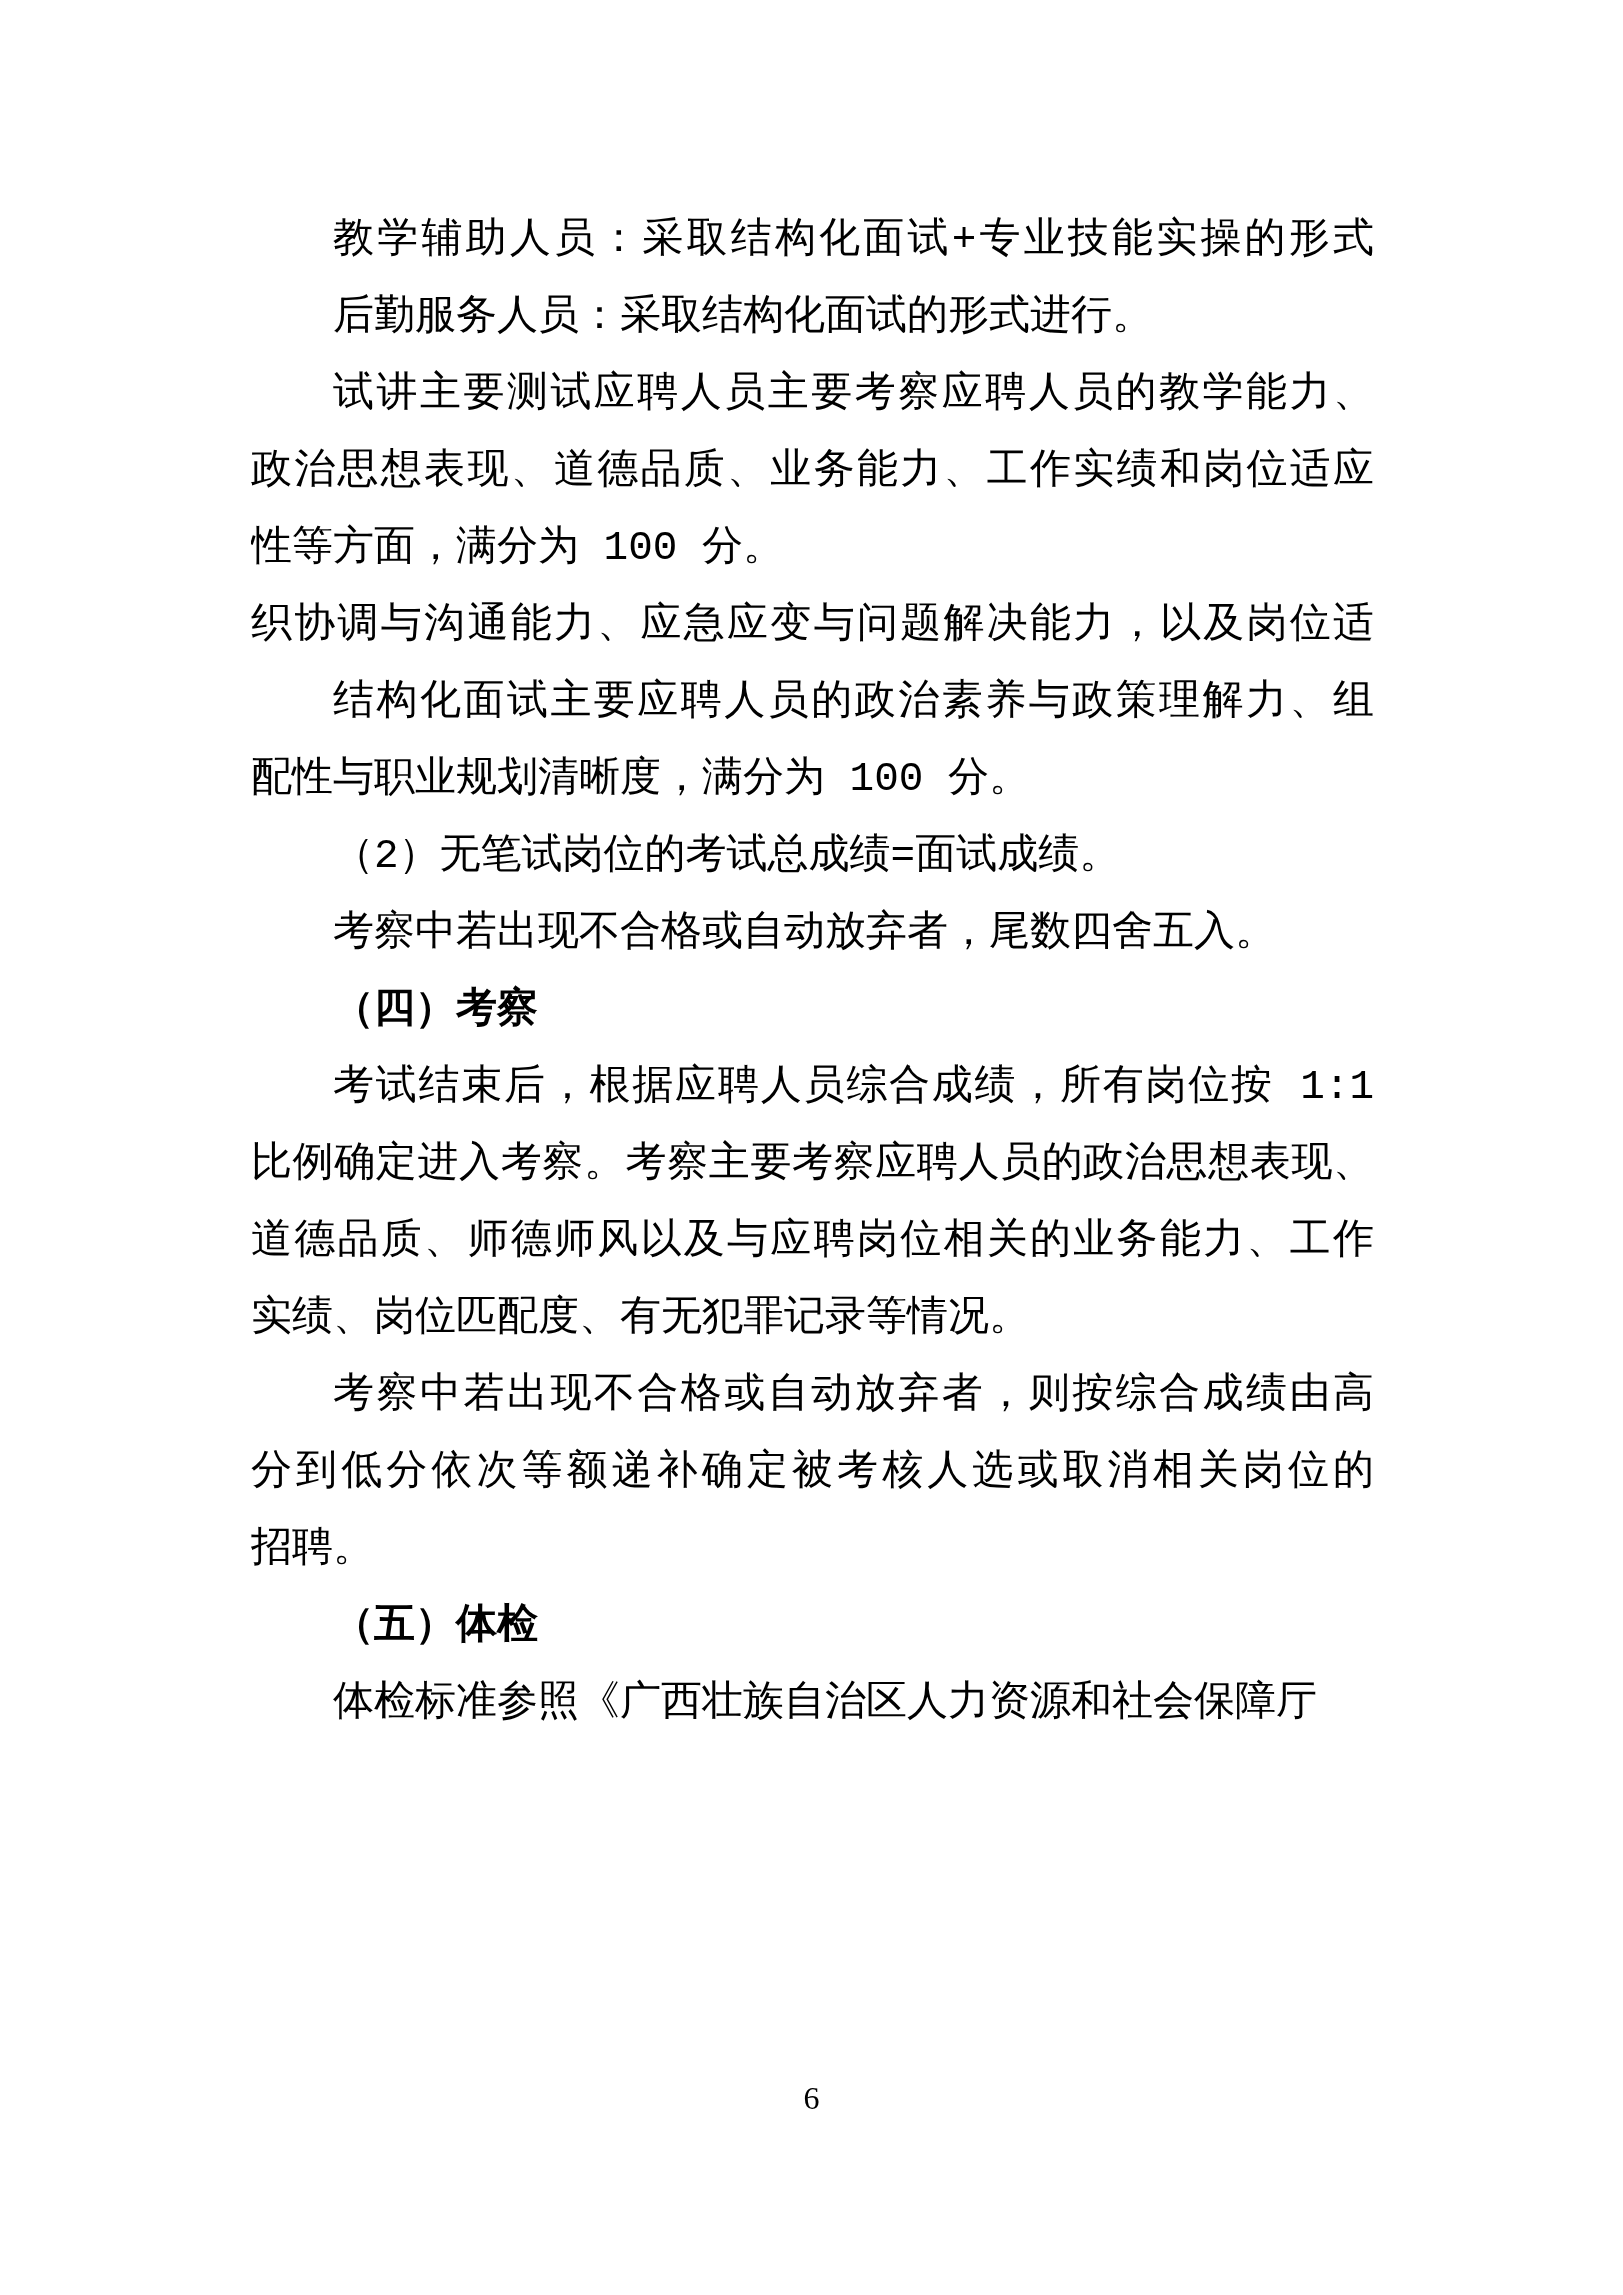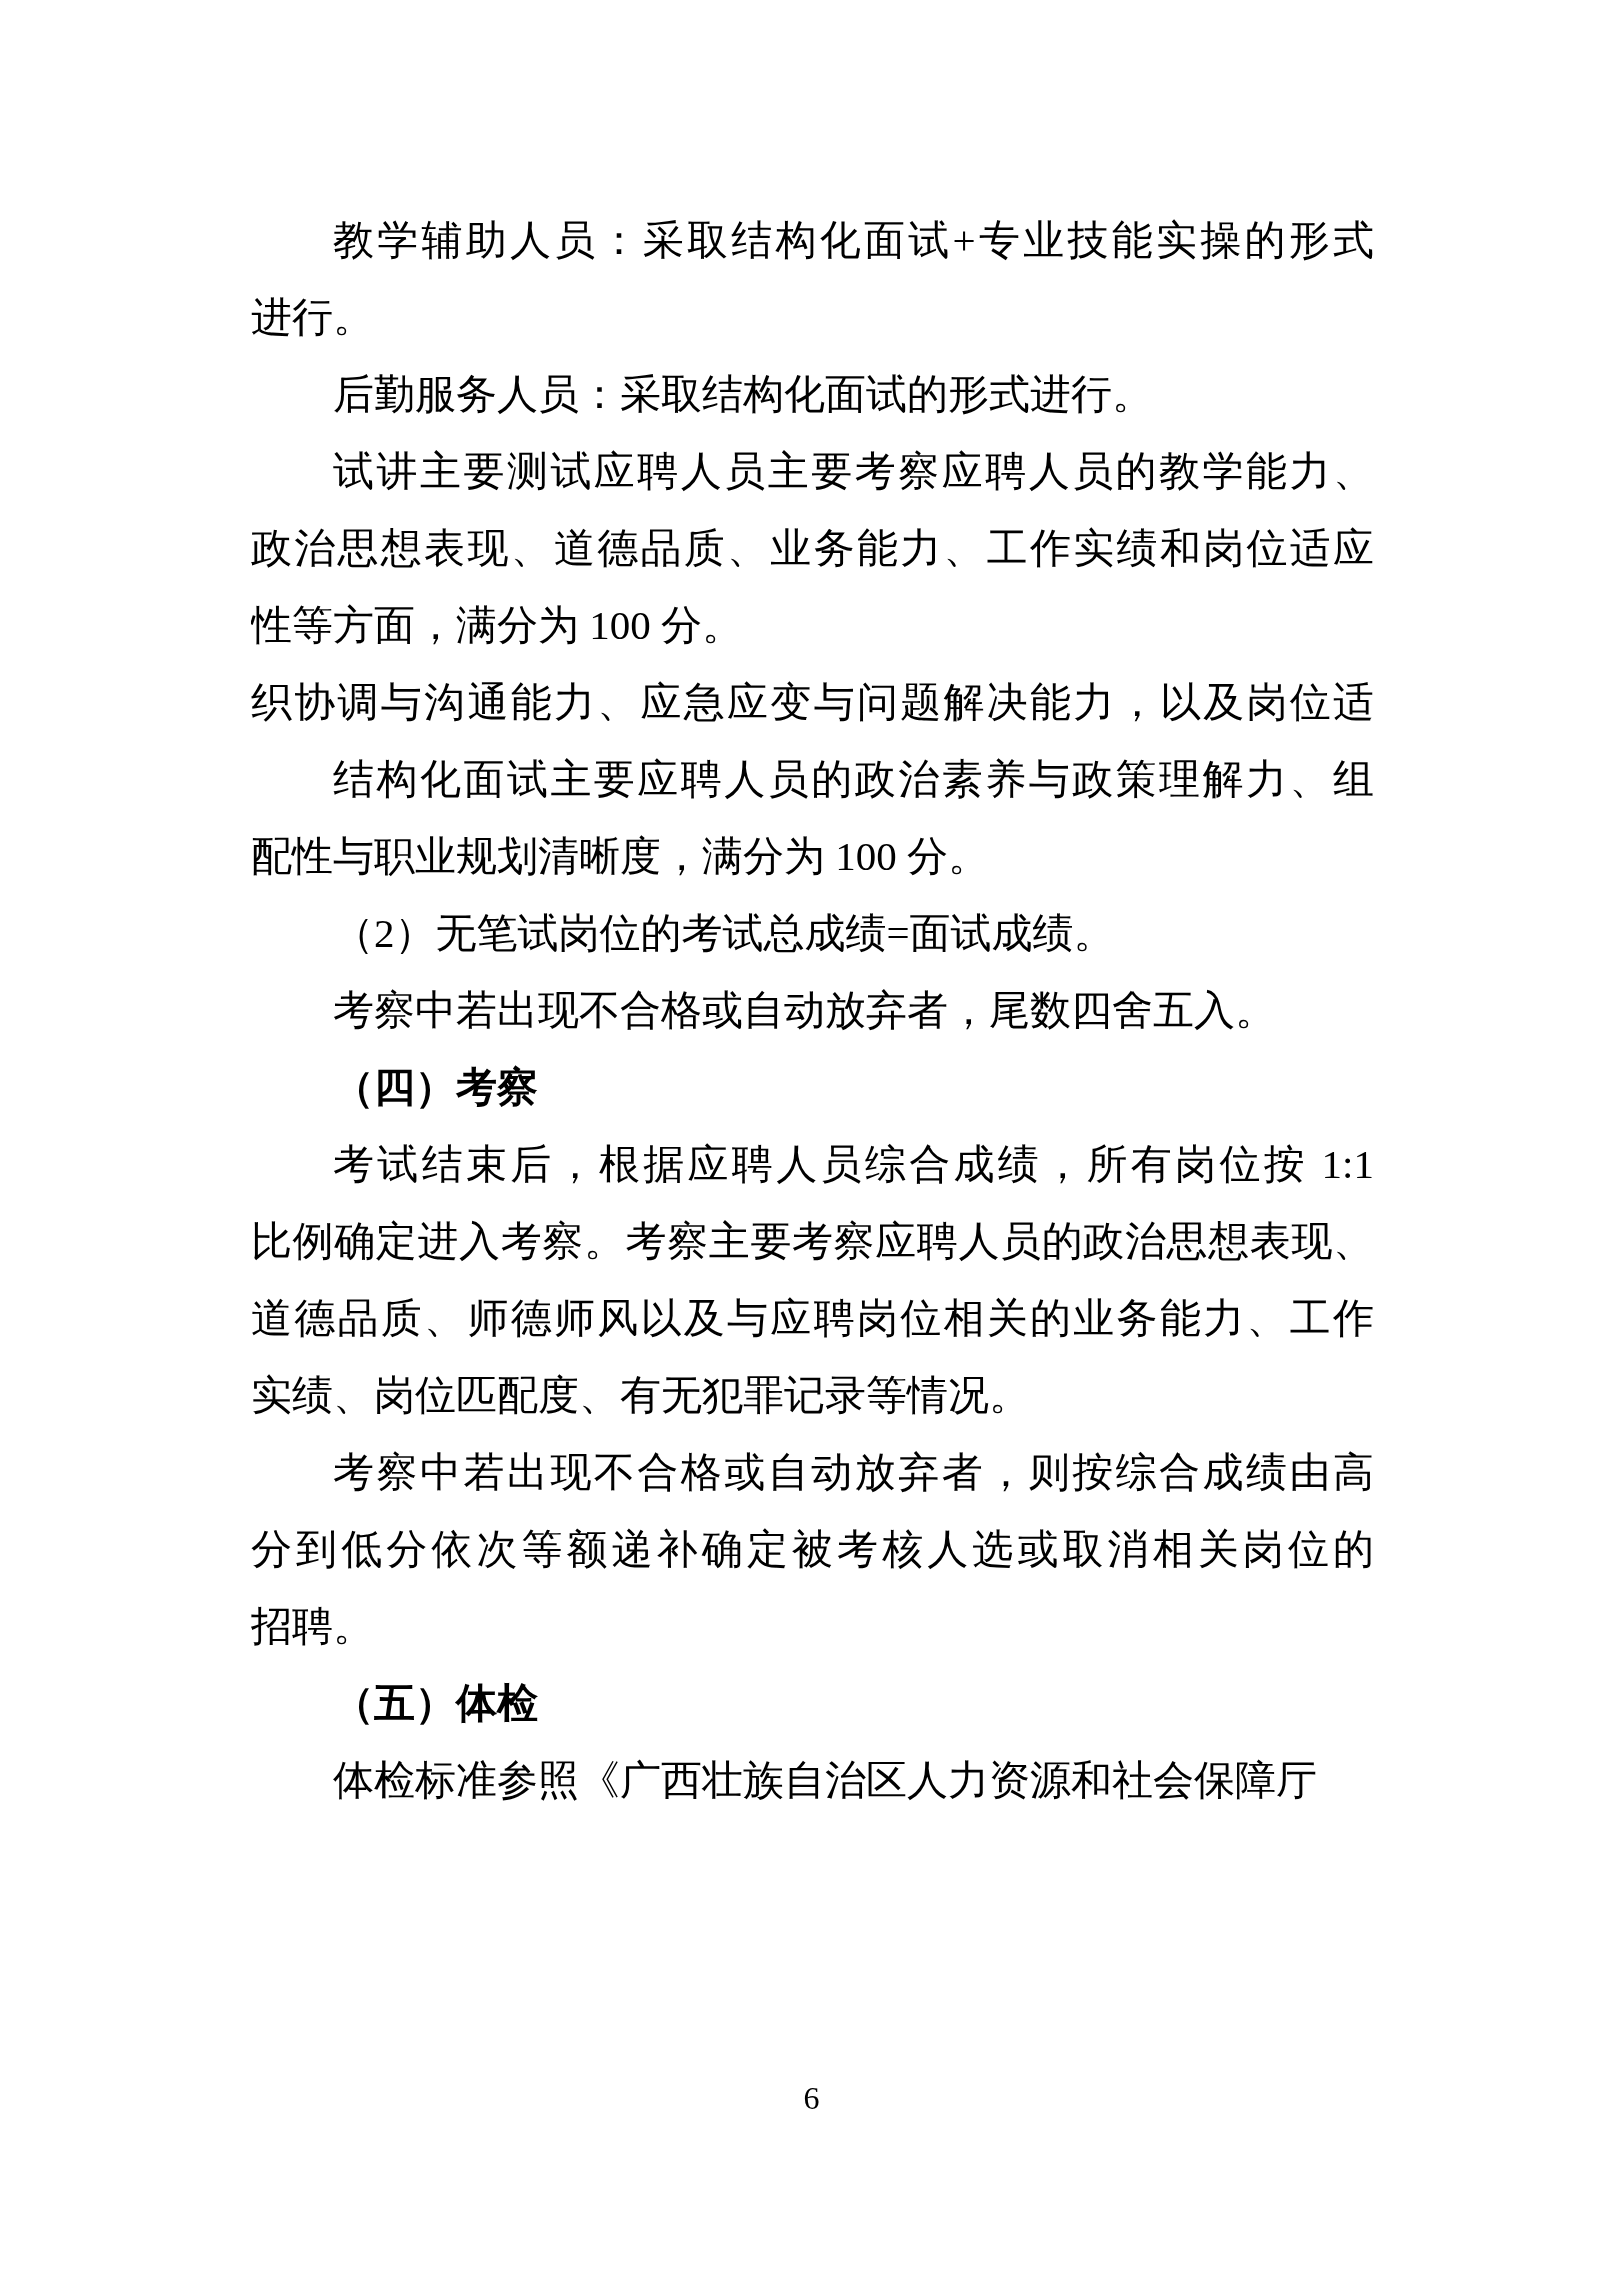--- a/index.html
+++ b/index.html
@@ -24,20 +24,21 @@
     font-size: 41px;
     line-height: 77px;
     text-align: justify;
     letter-spacing: 0;
   }
   .para { margin: 0; padding: 0; }
   .line {
     height: 77px;
     overflow: hidden;
     white-space: normal;
+    font-family: Liberation Mono, monospace;
   }
   .line.indent { text-indent: 2em; }
   .line.stretch { text-align-last: justify; }
   .para.heading .line {
     font-weight: 700;
   }
   .page-footer {
     position: absolute;
     left: 0;
     width: 1623px;
@@ -51,21 +52,20 @@
     color: #000000;
   }
 </style>
 </head>
 <body>
 
 <div class="page">
   <main class="text-block" id="text-block">
       <div class="para">
         <div class="line indent stretch">教学辅助人员：采取结构化面试+专业技能实操的形式</div>
-        <div class="line">进行。</div>
       </div>
       <div class="para">
         <div class="line indent">后勤服务人员：采取结构化面试的形式进行。</div>
       </div>
       <div class="para">
         <div class="line indent stretch">试讲主要测试应聘人员主要考察应聘人员的教学能力、</div>
         <div class="line stretch">政治思想表现、道德品质、业务能力、工作实绩和岗位适应</div>
         <div class="line">性等方面，满分为 100 分。</div>
       </div>
       <div class="para">

